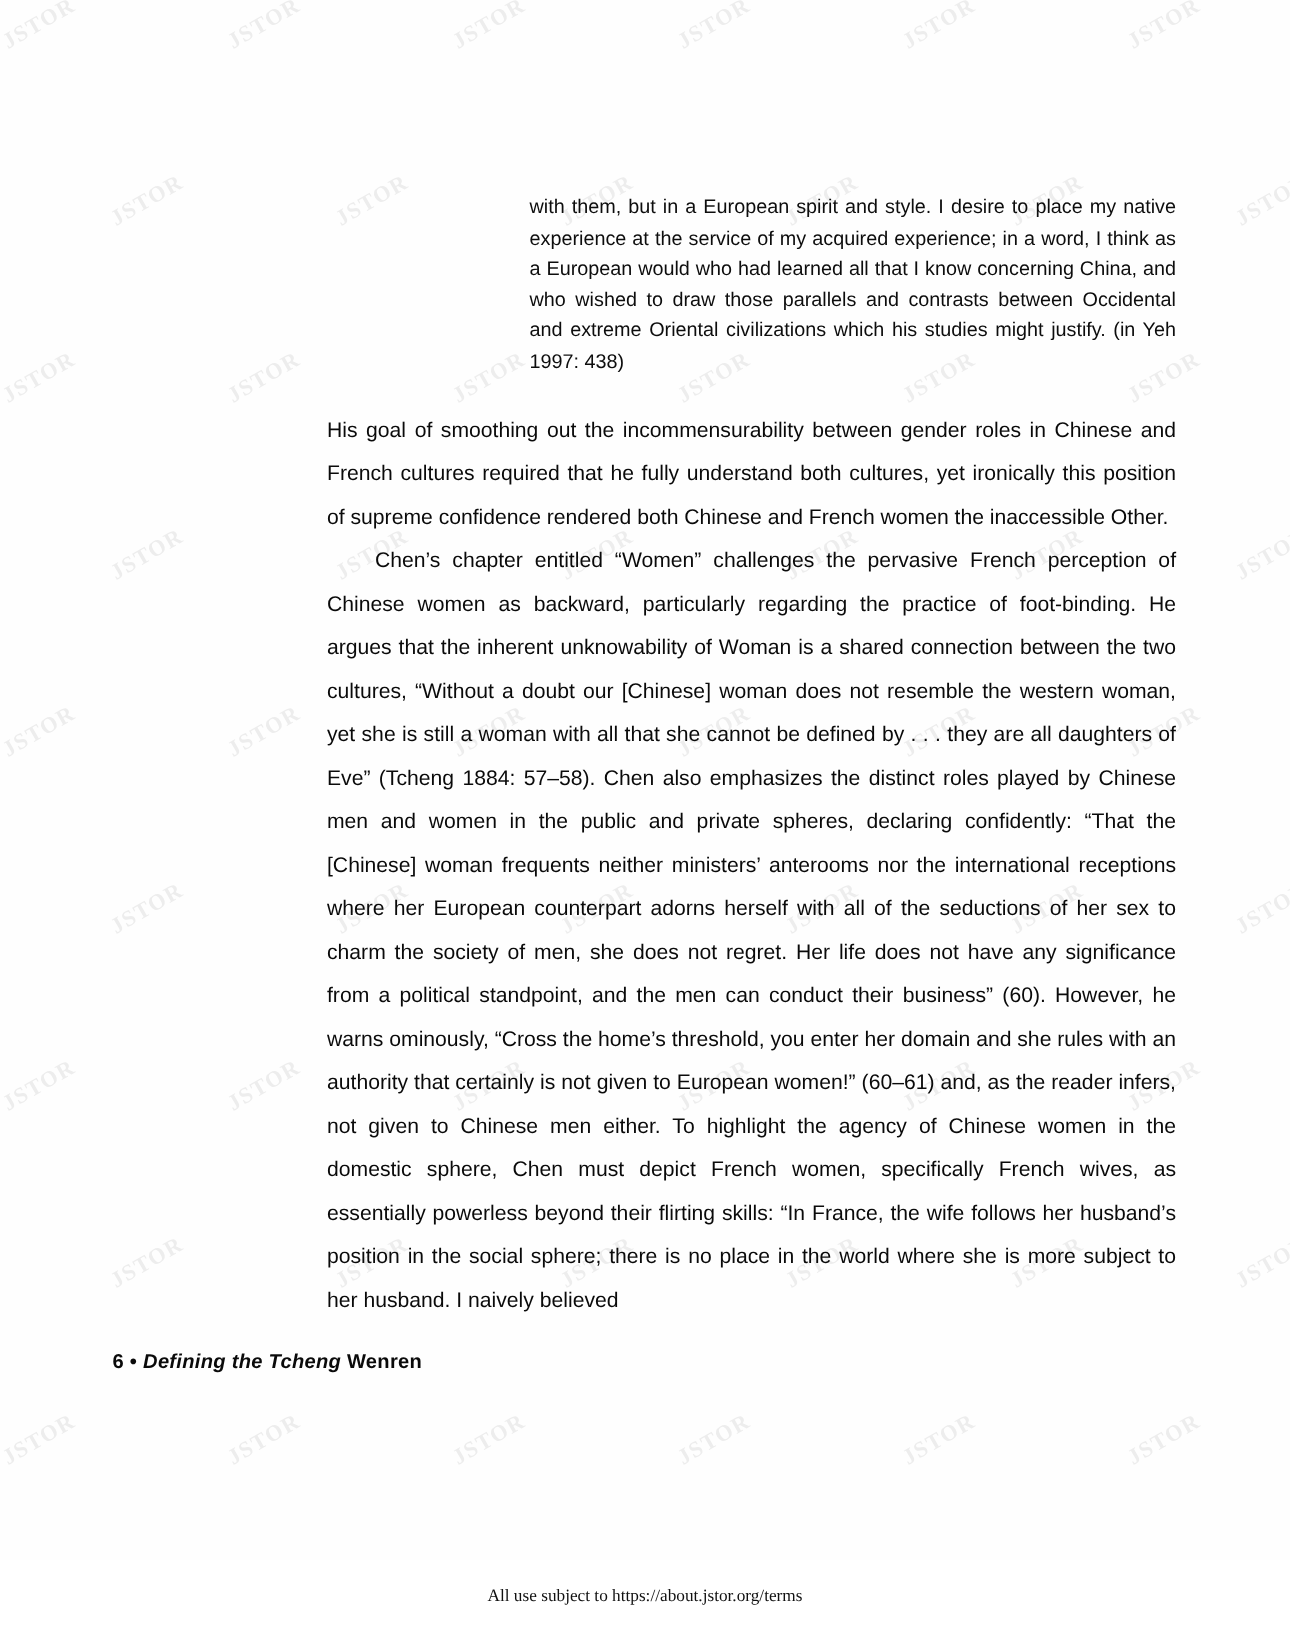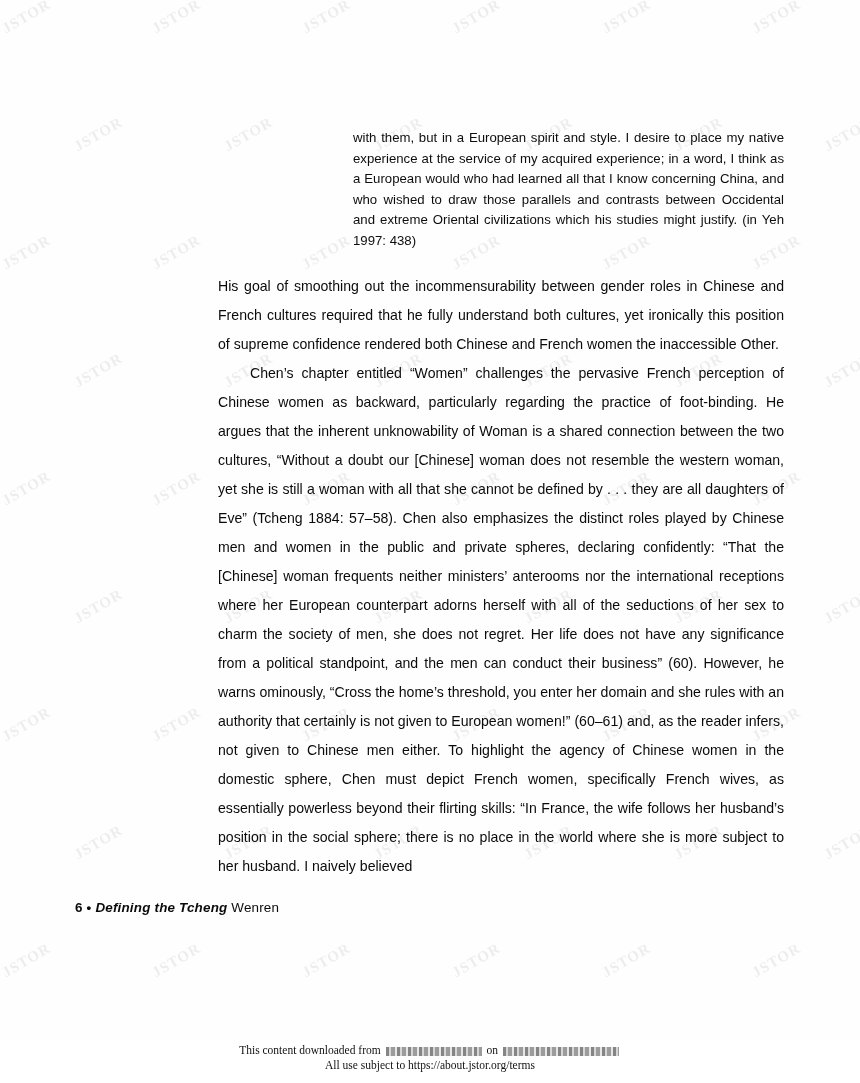--- a/index.html
+++ b/index.html
@@ -82,21 +82,21 @@
     left: 75px;
     top: 900px;
     font-size: 13.4px;
     letter-spacing: 0.2px;
     color: #0a0a0a;
     white-space: nowrap;
   }
   .folio .num { font-weight: bold; }
   .folio .sep { font-weight: bold; }
   .folio .ital { font-style: italic; font-weight: bold; }
-  .folio .roman { font-weight: normal; font-style: normal; }
+  .folio .roman { font-weight: bold; font-style: normal; }
 
   
   .jstor-footer {
     position: absolute;
     z-index: 3;
     left: 0;
     top: 1043px;
     width: 860px;
     text-align: center;
     font-family: "Liberation Serif", serif;
@@ -112,21 +112,21 @@
         90deg,
         #6f6f6f 0px, #6f6f6f 3px,
         #cfcfcf 3px, #cfcfcf 5px,
         #8a8a8a 5px, #8a8a8a 9px,
         #e2e2e2 9px, #e2e2e2 11px);
     opacity: .85;
     margin: 0 2px;
   }
   .r1 { width: 96px; }
   .r2 { width: 116px; }
-  .footer-line2 { margin-top: 1px; }
+  .footer-line2 { margin-top: 14px; }
   .page-edge {
     position: absolute;
     z-index: 1;
     left: 0; top: 0;
     width: 860px; height: 1040px;
     box-shadow: inset 0 0 0 0 #fff;
   }
 </style>
 </head>
 <body>
@@ -203,20 +203,14 @@
     <span class="num">6</span>
     <span class="sep">•</span>
     <span class="ital">Defining the Tcheng</span>
     <span class="roman">Wenren</span>
   </div>
 
   <div class="page-edge"></div>
 </div>
 
 <div class="jstor-footer">
-  <div class="footer-line1">
-    <span>This content downloaded from</span>
-    <span class="redacted r1"></span>
-    <span>on</span>
-    <span class="redacted r2"></span>
-  </div>
   <div class="footer-line2">All use subject to https://about.jstor.org/terms</div>
 </div>
 
 </body></html>

